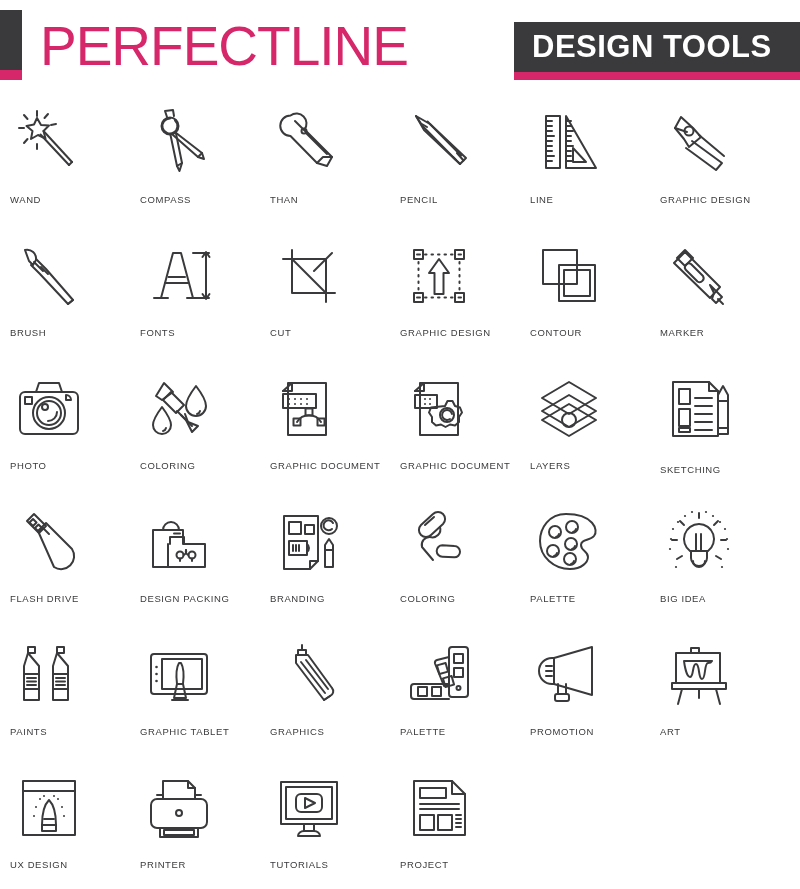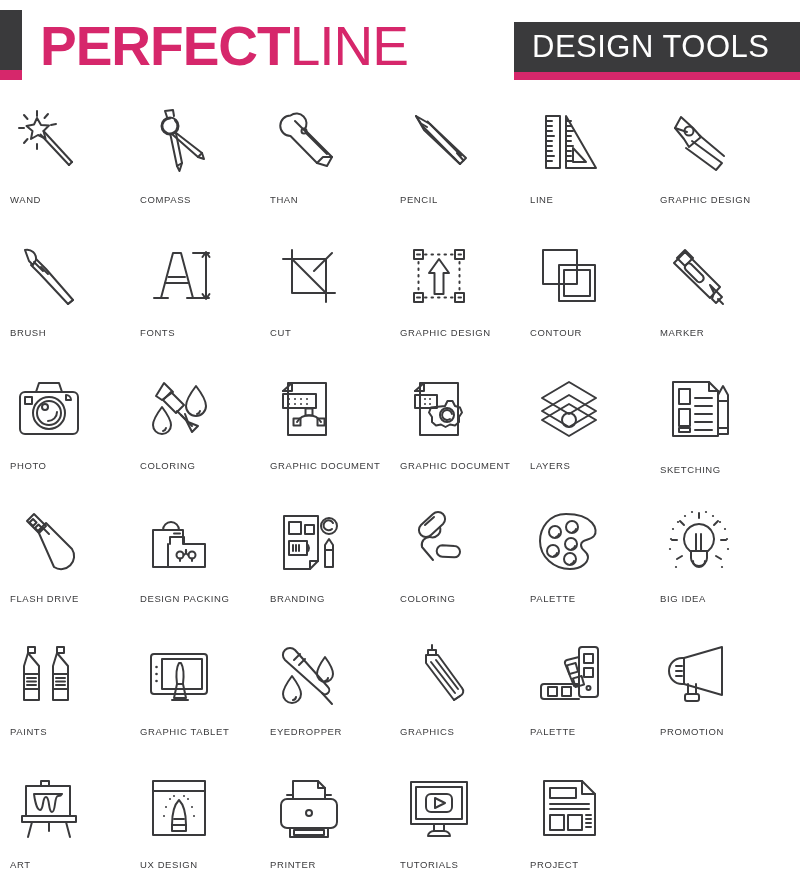--- a/index.html
+++ b/index.html
@@ -40,37 +40,37 @@
   }
   .brand {
     margin-left: 40px;
     font-size: 55px;
     letter-spacing: -1px;
     line-height: 1;
     white-space: nowrap;
   }
   .brand-strong {
     color: #d6276b;
-    font-weight: 700;
+    font-weight: 400;
   }
   .brand-light {
     color: #d6276b;
     font-weight: 300;
   }
   .badge-wrap {
     position: absolute;
     right: 0;
     top: 22px;
     width: 286px;
   }
   .badge {
     background: #3a3a3c;
     color: #ffffff;
     font-size: 31px;
-    font-weight: 400;
+    font-weight: 700;
     letter-spacing: 0.5px;
     padding: 6px 0 8px 18px;
     box-sizing: border-box;
     height: 50px;
     line-height: 37px;
     white-space: nowrap;
   }
   .badge-underline {
     height: 8px;
     background: #d6276b;
@@ -599,37 +599,20 @@
       <circle cx="16.5" cy="45" r="1.3"></circle>
     </g>
         </svg>
       </div>
       <div class="cell-label">GRAPHIC TABLET</div>
     </div>
     <div class="cell">
       <div class="icon-box">
         <svg width="78" height="78" viewBox="0 0 78 78">
     <g fill="none" stroke="#3a3a3c" stroke-width="2" stroke-linecap="round" stroke-linejoin="round">
-      <path d="M15 14 a7 7 0 0 1 10 0 L58 51 a4 4 0 0 1 -6 6 L15 24 a7 7 0 0 1 0 -10 Z"></path>
-      <path d="M24 24 L30 18"></path>
-      <path d="M29 29 L35 23"></path>
-      <path d="M52 57 L62 68"></path>
-      <path d="M55 21 C55 21 47 32 47 38 a8 8 0 0 0 16 0 C63 32 55 21 55 21 Z"></path>
-      <path d="M58 42 a3.5 3.5 0 0 1 -3 3"></path>
-      <path d="M22 40 C22 40 13 52 13 58 a9 9 0 0 0 18 0 C31 52 22 40 22 40 Z"></path>
-      <path d="M26 61 a3.5 3.5 0 0 1 -3 3"></path>
-    </g>
-        </svg>
-      </div>
-      <div class="cell-label">EYEDROPPER</div>
-    </div>
-    <div class="cell">
-      <div class="icon-box">
-        <svg width="78" height="78" viewBox="0 0 78 78">
-    <g fill="none" stroke="#3a3a3c" stroke-width="2" stroke-linecap="round" stroke-linejoin="round">
       <path d="M32 9 L32 14"></path>
       <path d="M28 14 L36 14 L36 19 L28 19 Z"></path>
       <path d="M26 19 L38 19 L62 52 a5 5 0 0 1 -2 8 l-6 4 L26 27 Z"></path>
       <path d="M31 26 L55 57"></path>
       <path d="M36 24 L58 53"></path>
       <path d="M54 64 L60 60"></path>
     </g>
         </svg>
       </div>
       <div class="cell-label">GRAPHICS</div>

